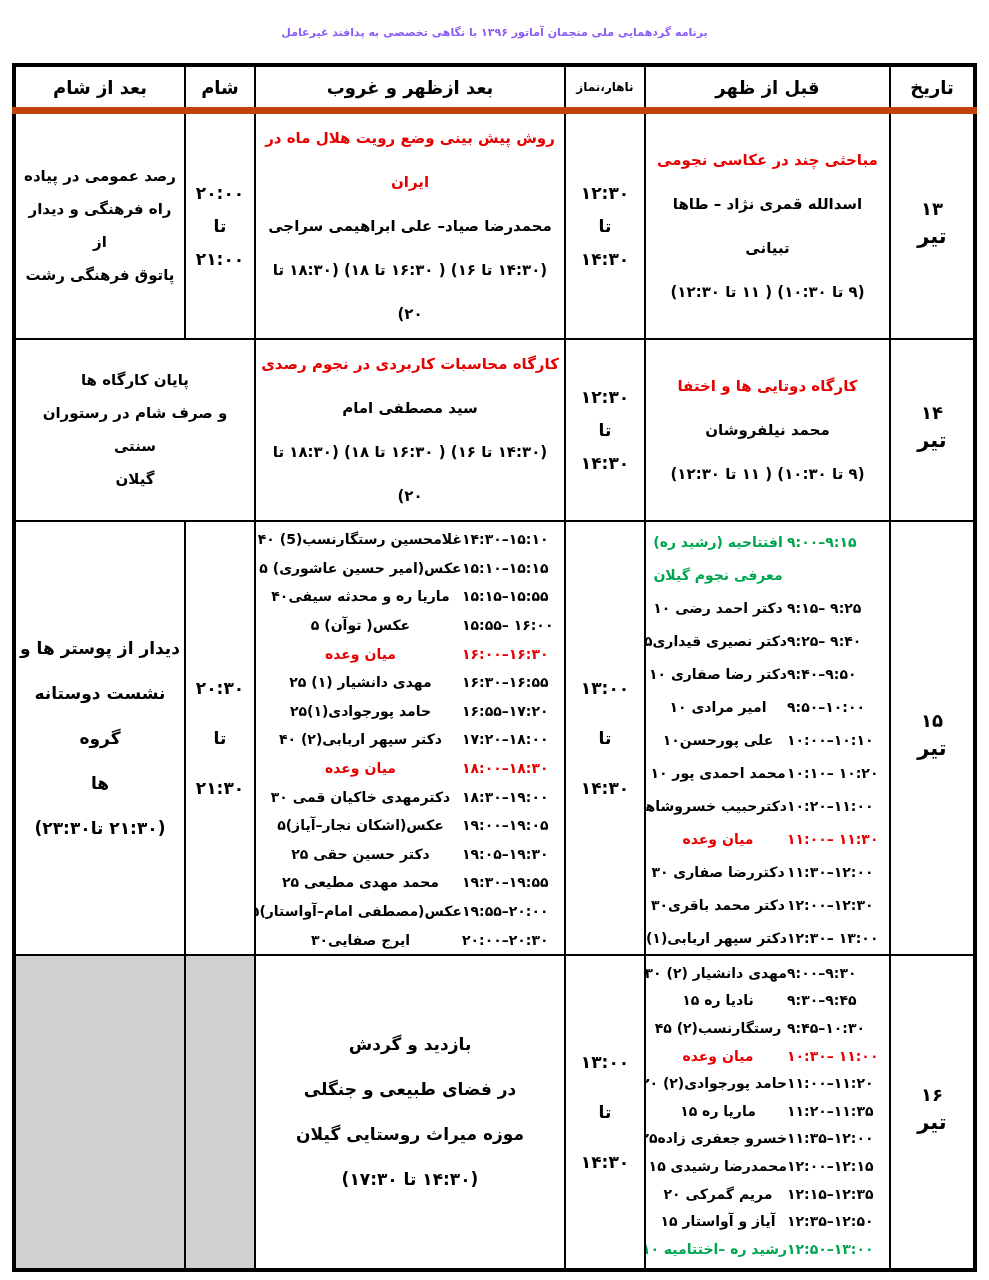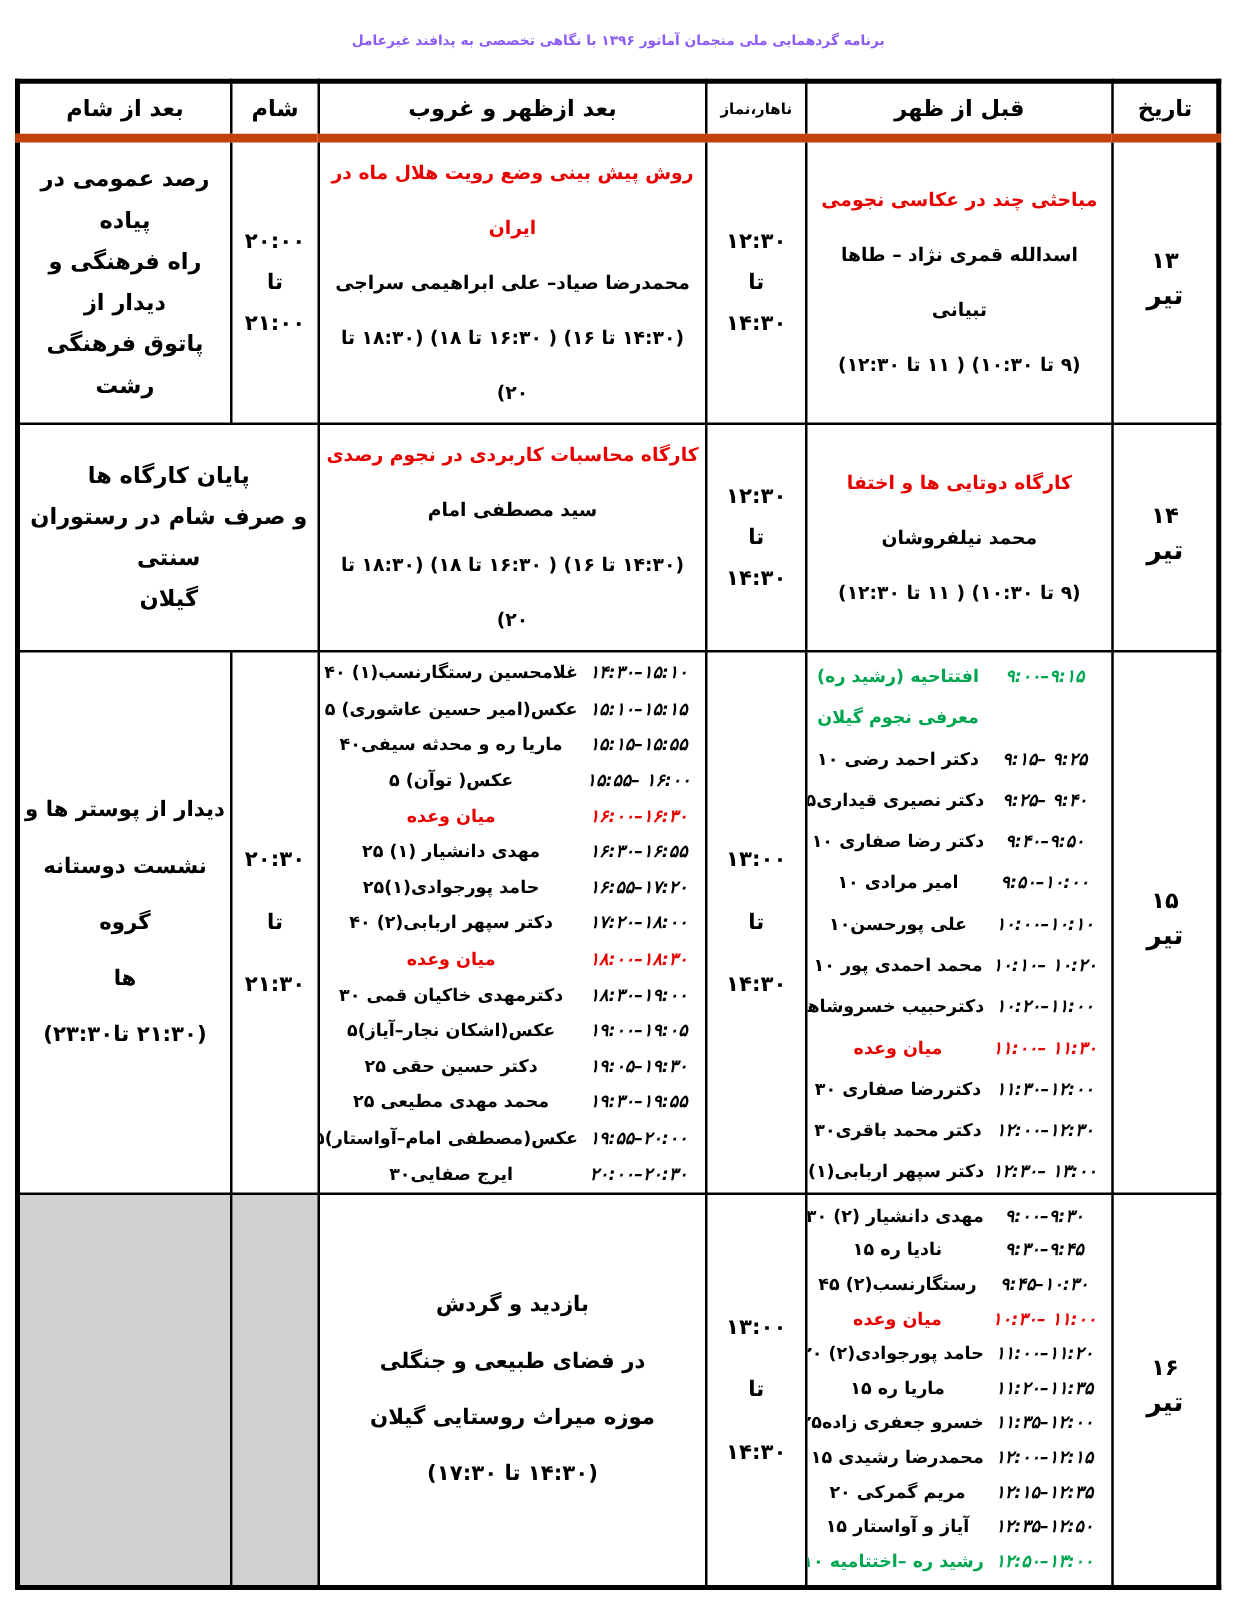--- a/index.html
+++ b/index.html
@@ -26,26 +26,26 @@
   
   .block{text-align:center;font-size:15px;line-height:44px;padding:2px 4px;}
   .block .bt{color:#E80000;display:block;}
   .block .bs{display:block;}
   .block .bx{display:block;}
   
   .time-stack{white-space:pre-line;text-align:center;font-size:17px;}
   .ts-sm{line-height:33px;}
   .ts-lg{line-height:50px;margin-top:27px;}
   
-  .note{white-space:pre-line;text-align:center;font-size:18px;line-height:33px;padding:2px 4px;}
+  .note{white-space:pre-line;text-align:center;font-size:15px;line-height:33px;padding:2px 4px;}
   .note-lg{white-space:pre-line;text-align:center;font-size:17px;line-height:45px;}
   
   .slist{padding:3px 5px 0 3px;vertical-align:top;}
   .sl{display:flex;align-items:center;font-size:14px;}
-  .sl-time{width:97px;text-align:center;flex:0 0 auto;font-style:italic;}
+  .sl-time{width:97px;text-align:left;flex:0 0 auto;}
   .sl-name{flex:1 1 auto;text-align:center;white-space:nowrap;}
   .list-a .sl{height:33px;}
   .list-b .sl{height:28.6px;}
   .list-c .sl{height:27.6px;}
   .sl.red{color:#E80000;}
   .sl.green{color:#00A550;}
   .gray-cell{background:#D0D0D0;}
   td.vtop{vertical-align:top;}
 </style>
 </head>
@@ -195,21 +195,21 @@
             <span class="sl-name">دکتر سپهر اربابی(۱) ۳۰</span>
           </div>
         </td>
       <td class="time-stack ts-lg">۱۳:۰۰
 تا
 ۱۴:۳۰</td>
       <td class="slist list-b vtop">
 
           <div class="sl">
             <span class="sl-time" dir="ltr">۱۴:۳۰–۱۵:۱۰</span>
-            <span class="sl-name">غلامحسین رستگارنسب(۱) ۴۰</span>
+            <span class="sl-name">غلامحسین رستگارنسب(5) ۴۰</span>
           </div>
 
           <div class="sl">
             <span class="sl-time" dir="ltr">۱۵:۱۰–۱۵:۱۵</span>
             <span class="sl-name">عکس(امیر حسین عاشوری) ۵</span>
           </div>
 
           <div class="sl">
             <span class="sl-time" dir="ltr">۱۵:۱۵–۱۵:۵۵</span>
             <span class="sl-name">ماریا ره و محدثه سیفی۴۰</span>

